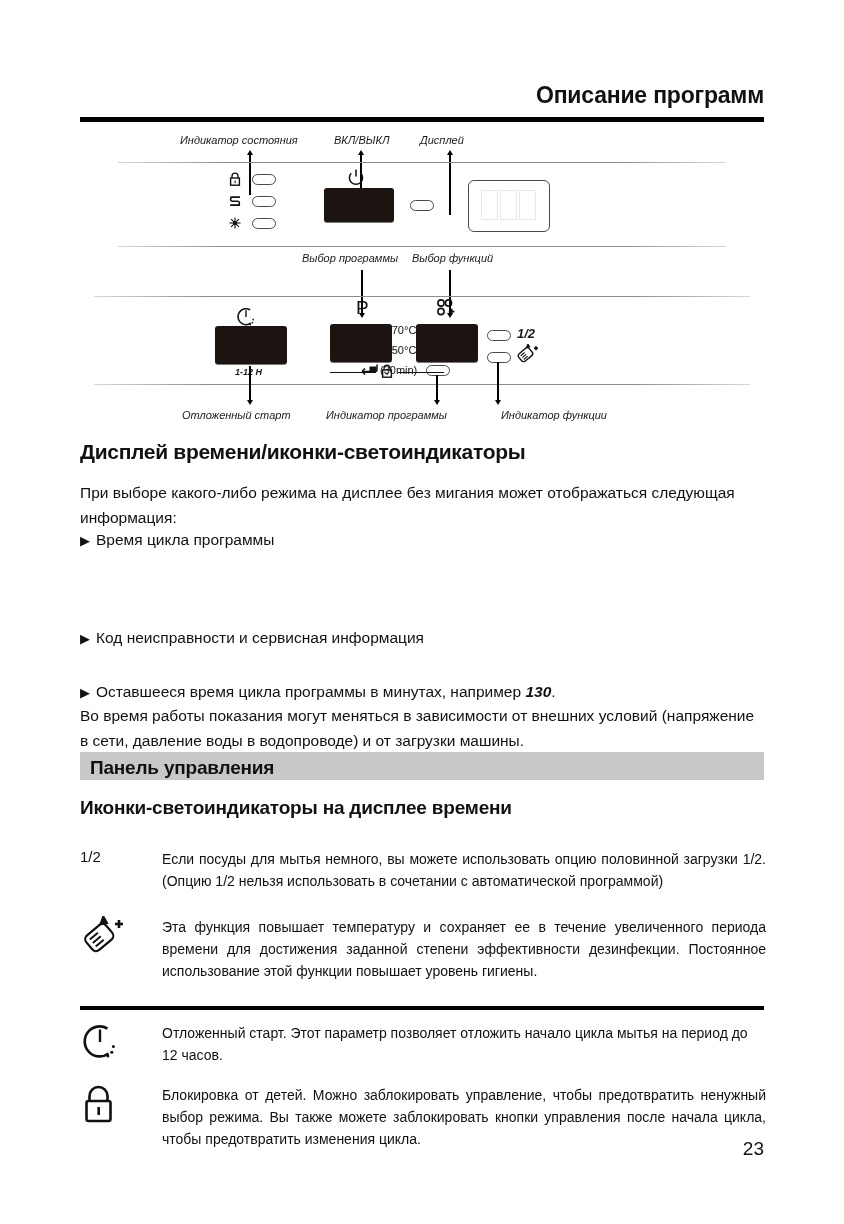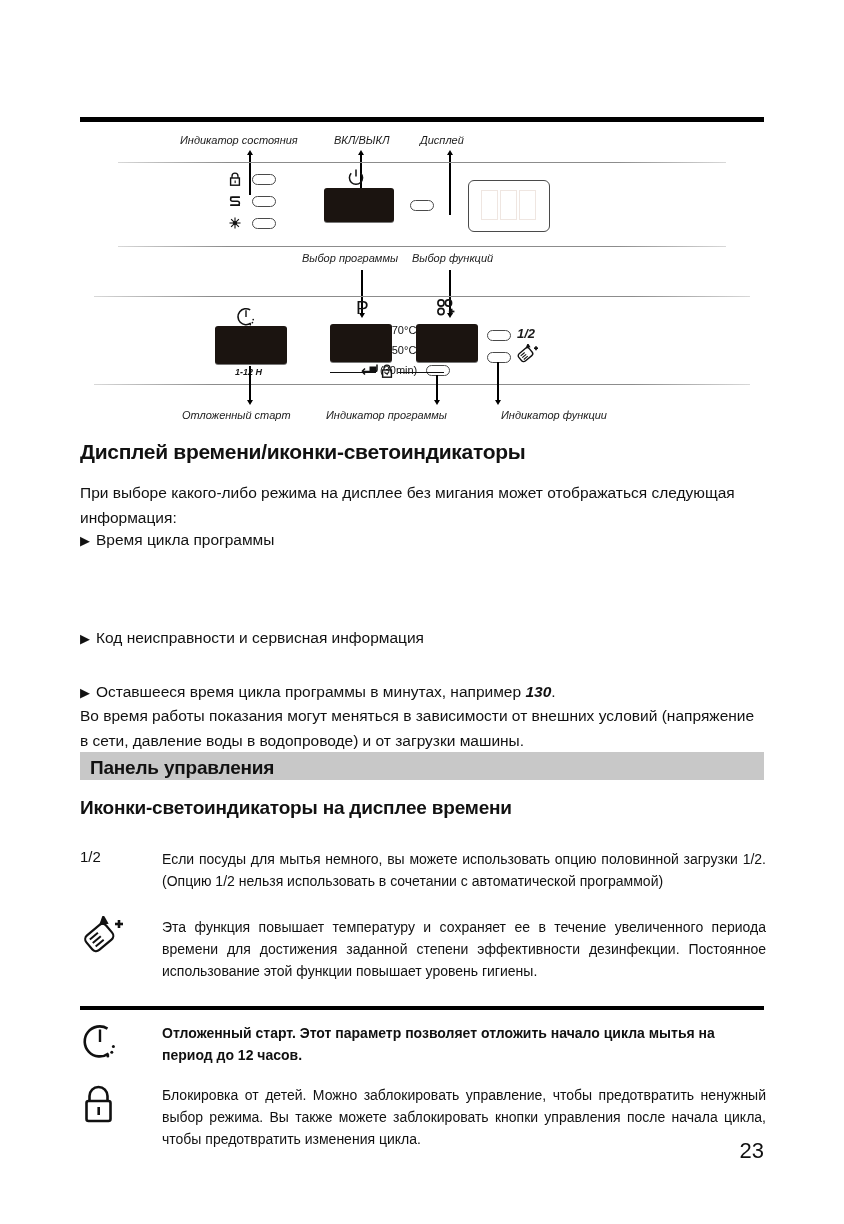--- a/index.html
+++ b/index.html
@@ -189,34 +189,35 @@
     text-align: left;
   }
   .icon-text {
     position: absolute;
     left: 82px;
     width: 604px;
     font-size: 14px;
     line-height: 22px;
     text-align: justify;
   }
-  .icon-text.nojust { text-align: left; font-weight: bold; }
+  .icon-text.nojust { text-align: left; }
 
   .pagenum {
     position: absolute;
     right: 80px;
     top: 1138px;
-    font-size: 22px;
+    font-size: 19px;
   }
 </style>
 </head>
 <body>
 
 <div class="page">
 
+  <div class="header-title">Описание программ</div>
   <div class="header-rule"></div>
 
   <div class="diagram">
 
     <div class="lbl" style="left:100px; top:6px;">Индикатор состояния</div>
     <div class="lbl" style="left:254px; top:6px;">ВКЛ/ВЫКЛ</div>
     <div class="lbl" style="left:340px; top:6px;">Дисплей</div>
 
     <div class="arrowhead-up" style="left:167px; top:22px;"></div>
     <div class="leader" style="left:169px; top:27px; height:40px;"></div>

